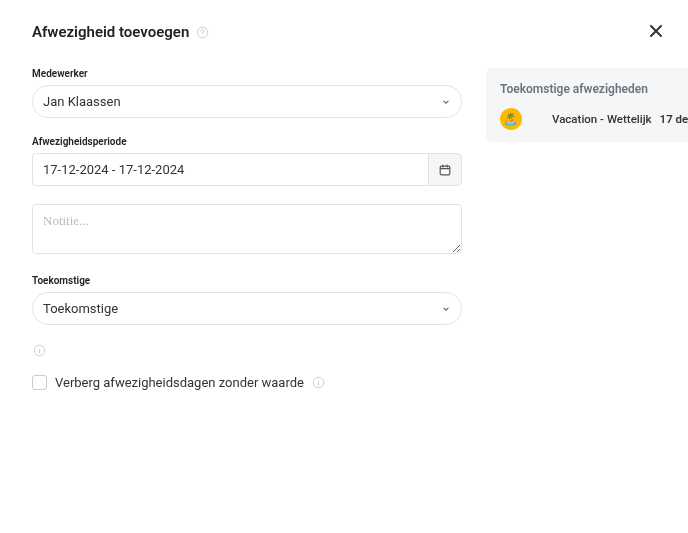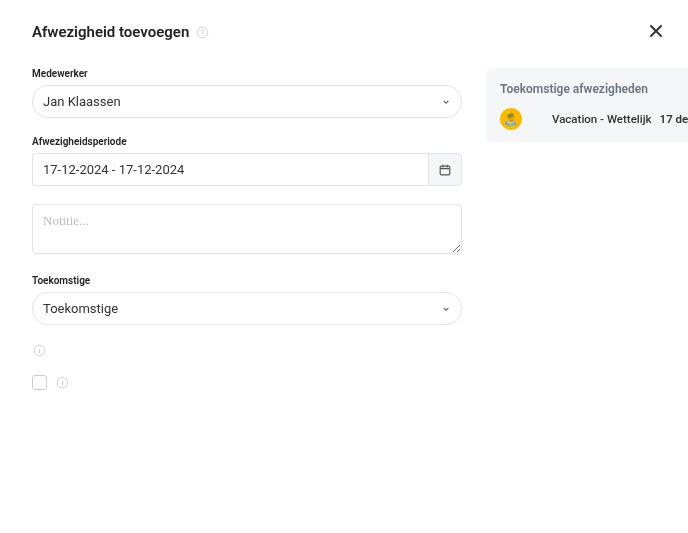--- a/index.html
+++ b/index.html
@@ -225,20 +225,21 @@
                 <circle cx="8" cy="8" r="6.5"></circle>
                 <circle cx="8" cy="5" r="0.5" fill="currentColor" stroke="none"></circle>
                 <path d="M8 7.2 V11.2" stroke-linecap="round"></path>
               </svg>
           </span>
         </div>
       </div>
 
       <div class="checkbox-row">
         <span class="cb"></span>
+        <span class="cb-label">Verberg afwezigheidsdagen zonder waarde</span>
         <span class="help-icon">
           <svg viewBox="0 0 16 16" fill="none" stroke="currentColor" stroke-width="1.2">
               <circle cx="8" cy="8" r="6.5"></circle>
               <circle cx="8" cy="5" r="0.5" fill="currentColor" stroke="none"></circle>
               <path d="M8 7.2 V11.2" stroke-linecap="round"></path>
             </svg>
         </span>
       </div>
 
     </div>

